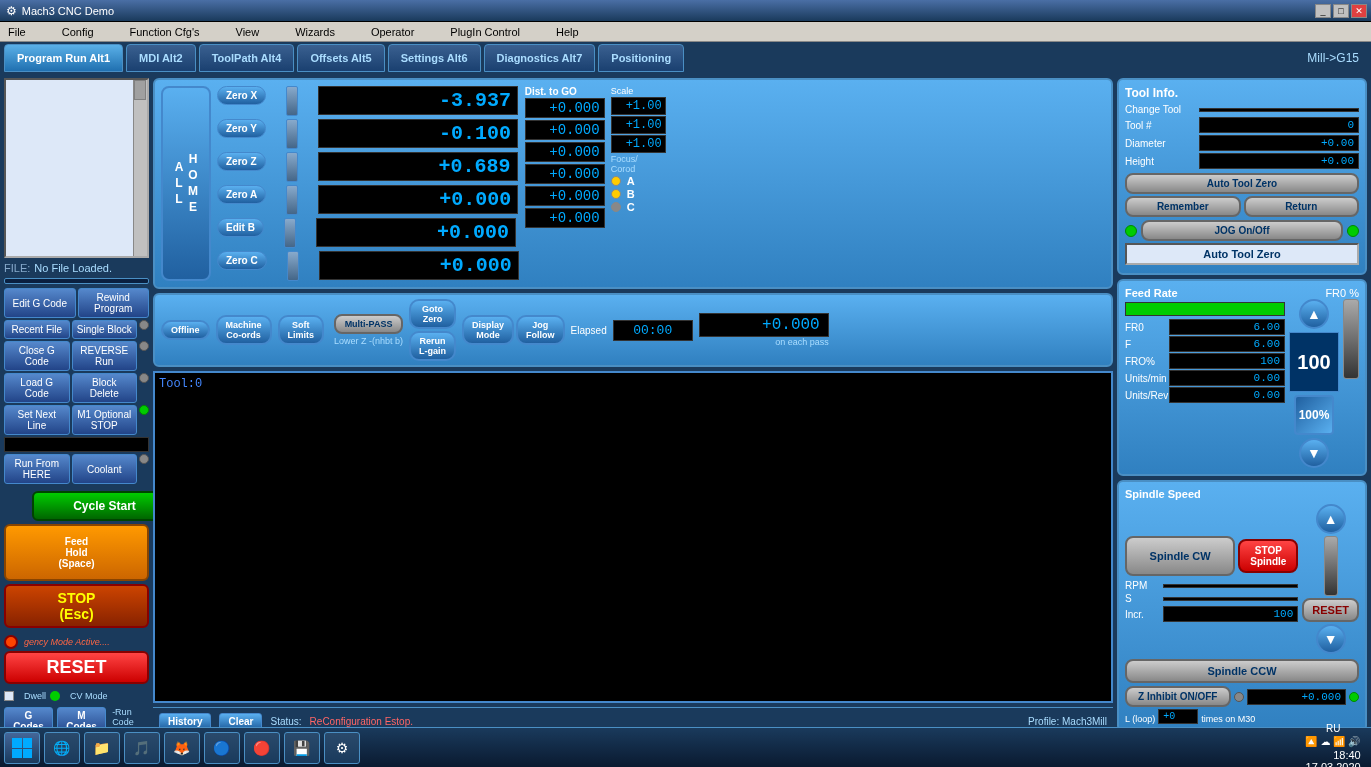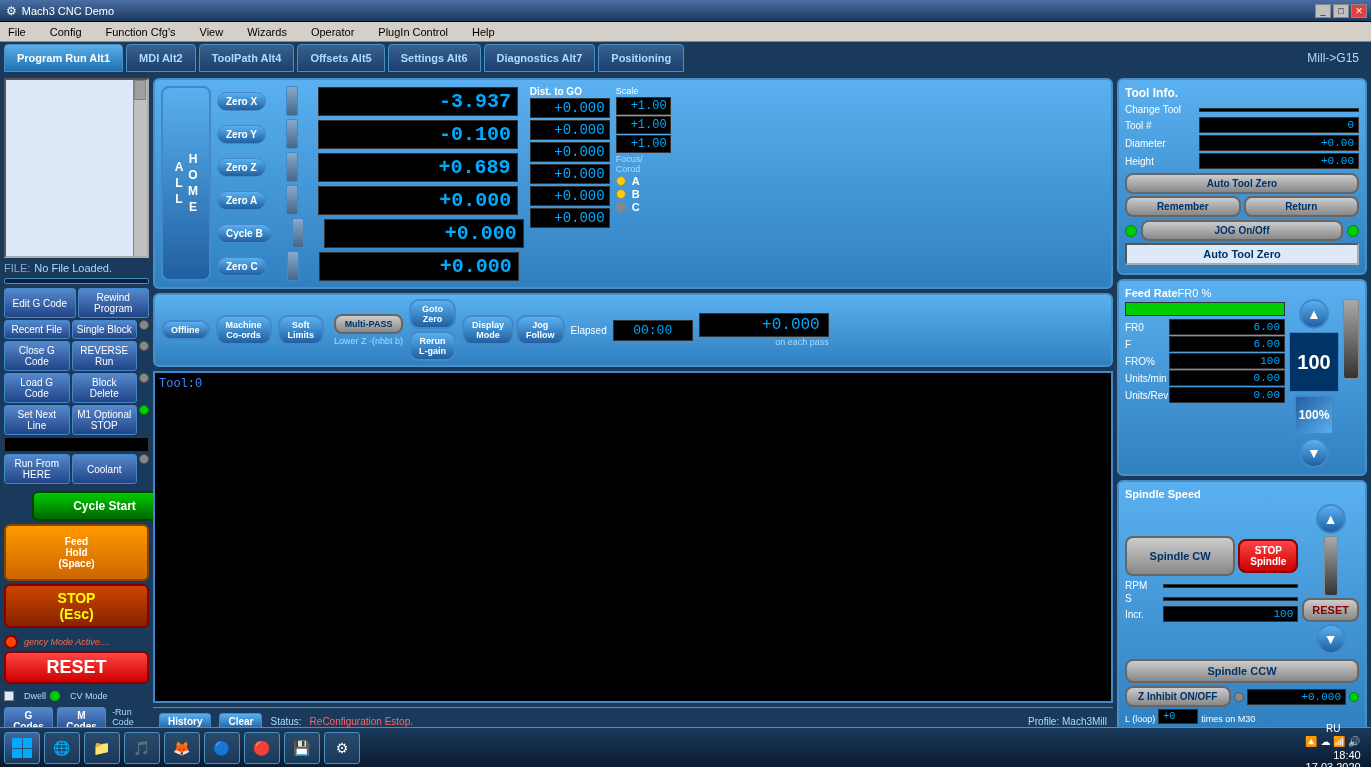--- a/index.html
+++ b/index.html
@@ -44,21 +44,21 @@
     .tb-btn.close { background: #e04040; color: white; }
 
     
     .menu-bar {
       background: #d4d0c8;
       height: 20px;
       display: flex;
       align-items: center;
       padding: 0 4px;
       border-bottom: 1px solid #888;
-      gap: 16px;
+      gap: 28px;
     }
     .menu-item {
       font-size: 11px;
       color: #000;
       cursor: pointer;
       padding: 1px 4px;
     }
 
     
     .nav-tabs {
@@ -259,21 +259,21 @@
       letter-spacing: 1px;
     }
 
     .dro-rows {
       display: flex;
       flex-direction: column;
       gap: 3px;
     }
     .dro-row {
       display: flex;
-      align-items: center;
+      align-items: flex-start;
       gap: 20px;
     }
     .dro-zero-btn {
       background: linear-gradient(to bottom, #5ab0f0, #2060a0);
       border: 1px solid #4488cc;
       border-radius: 10px;
       color: white;
       font-size: 10px;
       font-weight: bold;
       padding: 3px 8px;
@@ -1023,21 +1023,21 @@
           <div class="dro-value">+0.689</div>
         </div>
 
         <div class="dro-row">
           <button class="dro-zero-btn">Zero A</button>
           <div class="dro-slider"></div>
           <div class="dro-value">+0.000</div>
         </div>
 
         <div class="dro-row">
-          <button class="dro-zero-btn">Cycle B</button>
+          <button class="dro-zero-btn">Edit B</button>
           <div class="dro-slider"></div>
           <div class="dro-value">+0.000</div>
         </div>
 
         <div class="dro-row">
           <button class="dro-zero-btn">Zero C</button>
           <div class="dro-slider"></div>
           <div class="dro-value">+0.000</div>
         </div>
       </div>
@@ -1164,21 +1164,21 @@
       </div>
       <div class="jog-btn-row" style="margin-top:3px;">
         <div class="indicator-led" style="width:12px;height:12px;background:#00cc00;border-radius:50%;border:1px solid #008800;"></div>
         <button class="jog-toggle-btn">JOG On/Off</button>
         <div class="indicator-led" style="width:12px;height:12px;background:#00cc00;border-radius:50%;border:1px solid #008800;"></div>
       </div>
       <div class="auto-tool-zero-display">Auto Tool Zero</div>
     </div>
 
     <div class="feed-panel">
-      <div style="display:flex;justify-content:flex-start;align-items:center;">
+      <div style="display:flex;justify-content:space-between;align-items:center;">
         <span class="feed-title">Feed Rate</span>
         <span class="feed-percent">FR0 %</span>
       </div>
       <div style="display:flex;gap:4px;align-items:flex-start;">
         <div style="flex:1;">
           <div class="feed-bar-container">
             <div class="feed-bar-fill" style="width:100%;"></div>
           </div>
           <div class="feed-row">
             <span class="feed-row-label">FR0</span>

